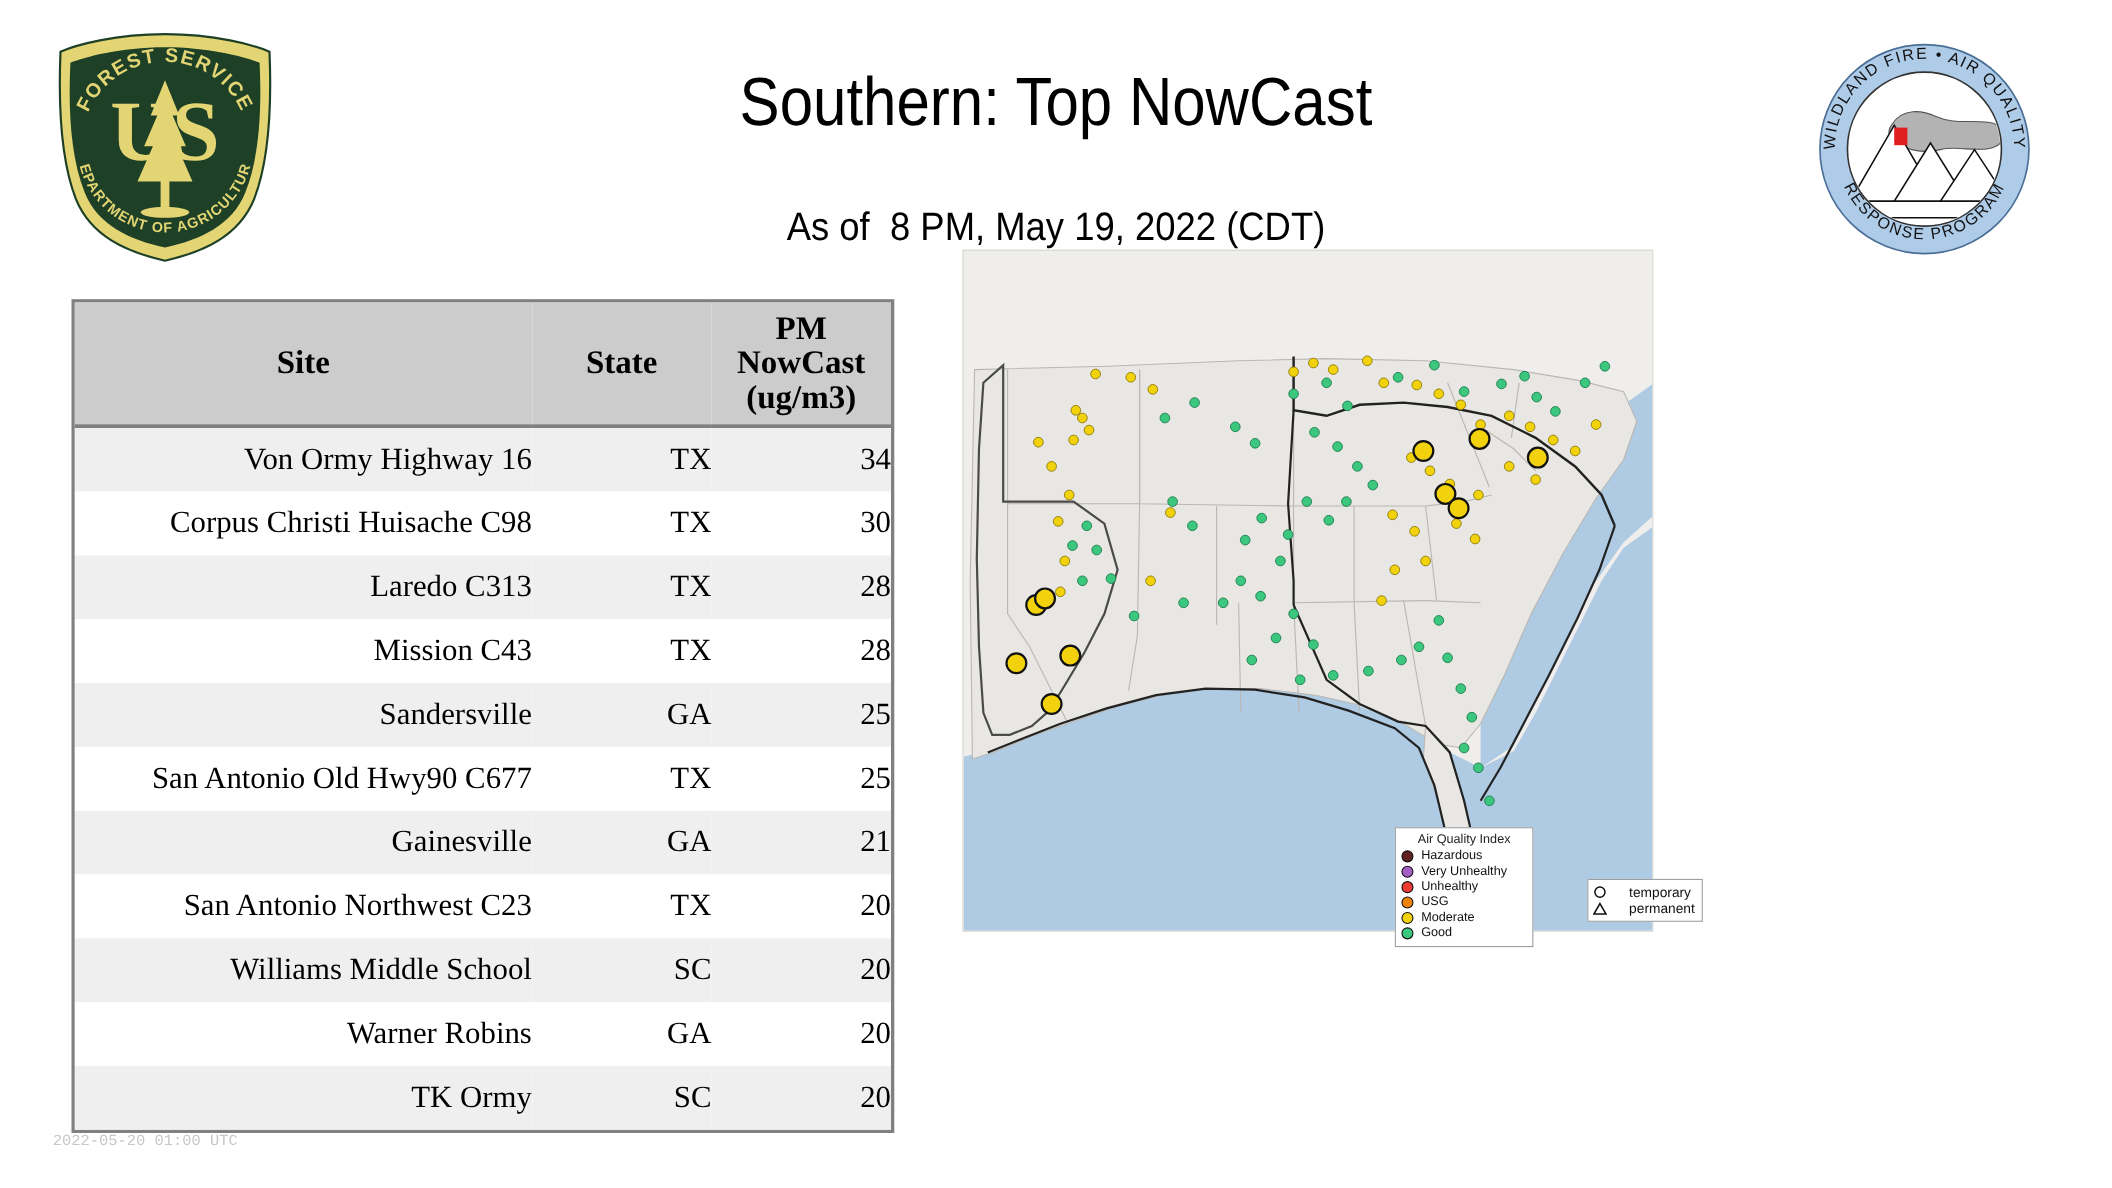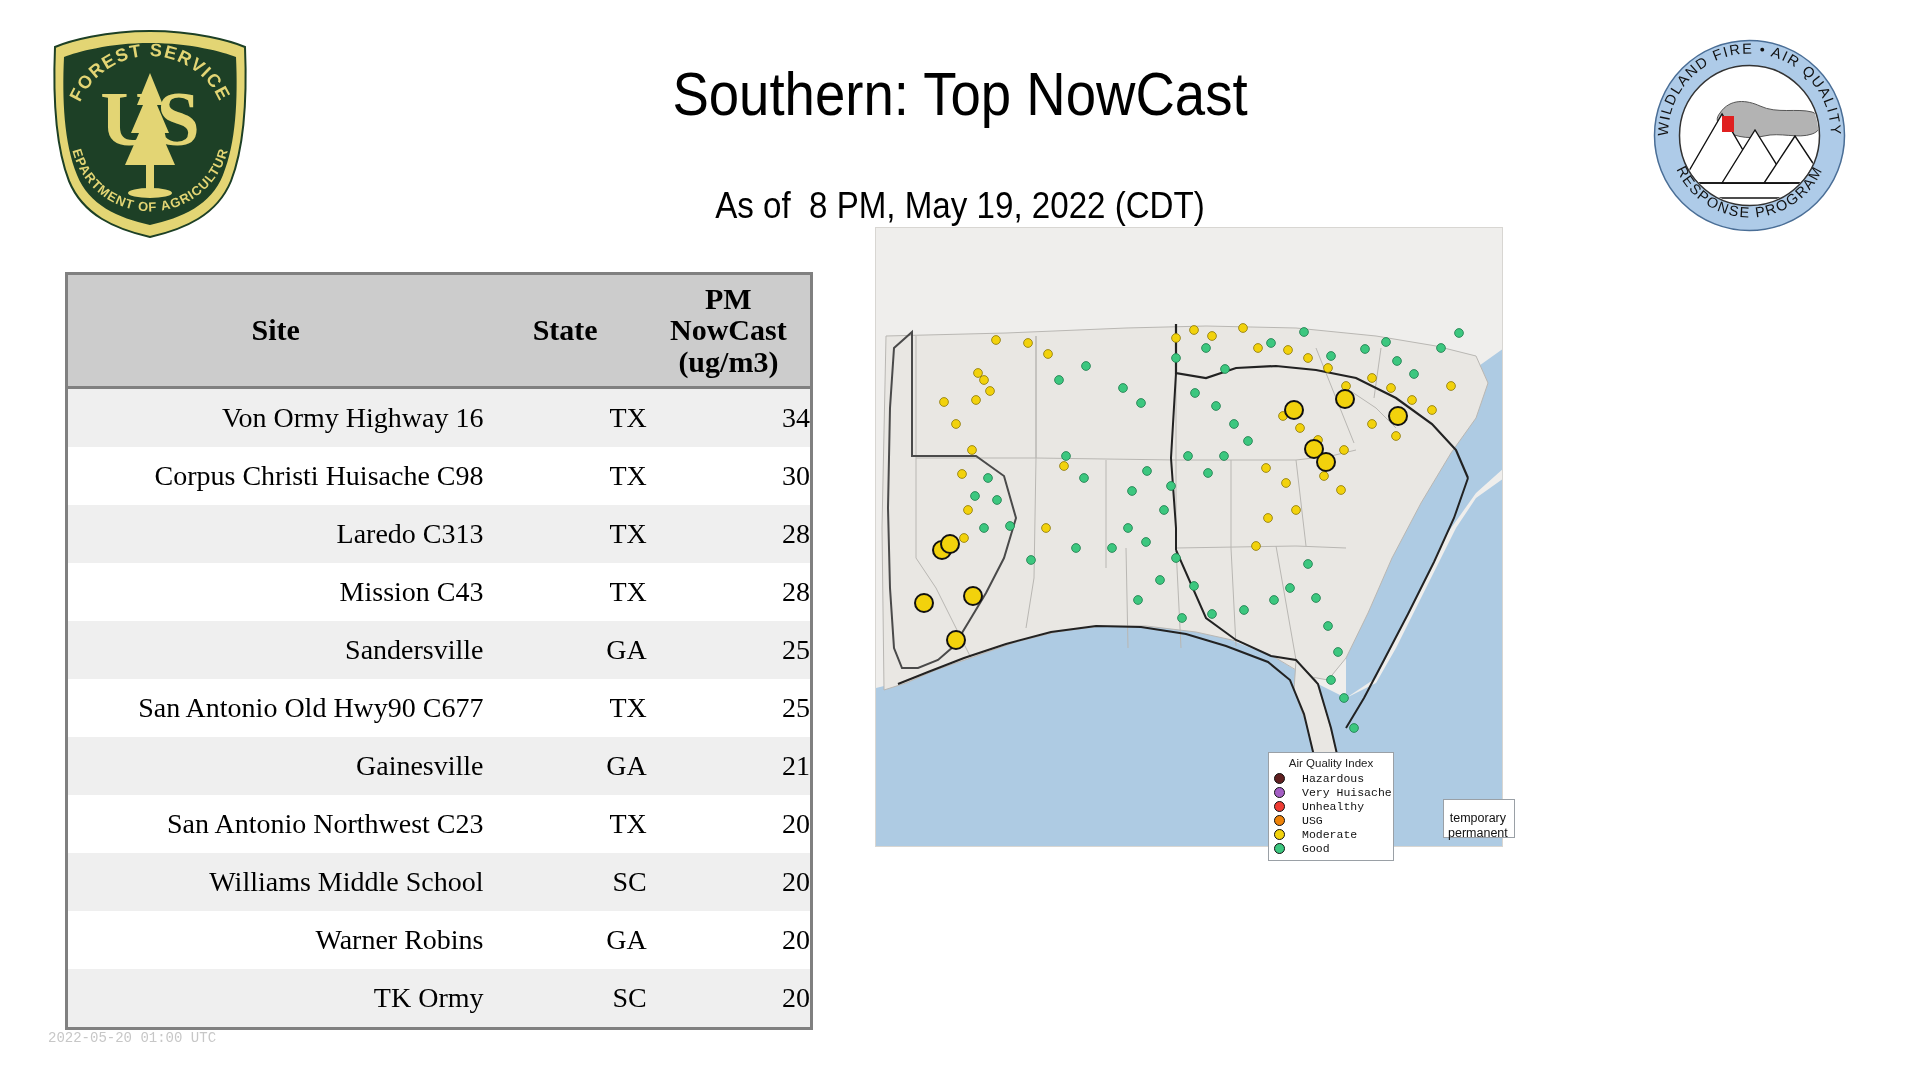--- a/index.html
+++ b/index.html
@@ -94,33 +94,33 @@
     left: 1268px; top: 752px;
     width: 126px;
     background: #fff;
     border: 1px solid #9aa0a6;
     padding: 4px 5px 5px 5px;
     font-family: "Liberation Sans", sans-serif;
   }
   .legend-aqi .legend-title {
     font-size: 11.5px; color: #222; text-align: center; margin-bottom: 2px;
   }
-  .legend-row { display: flex; align-items: center; gap: 17px; height: 14px; font-family: Liberation Mono, monospace; }
+  .legend-row { display: flex; align-items: center; gap: 7px; height: 14px; }
   .legend-dot { width: 11px; height: 11px; border-radius: 50%; border: 1.3px solid #111; flex: 0 0 auto; }
   .legend-label { font-size: 11.5px; color: #111; white-space: nowrap; }
 
   .legend-type {
     position: absolute;
     left: 1443px; top: 799px;
     background: #fff;
     border: 1px solid #9aa0a6;
     padding: 3px 6px 4px 4px;
     font-family: "Liberation Sans", sans-serif;
   }
-  .legend-type .t-row { display: flex; align-items: center; gap: 8px; height: 15px; flex-direction: column; }
+  .legend-type .t-row { display: flex; align-items: flex-end; gap: 20px; height: 15px; }
   .legend-type .t-label { font-size: 12.5px; color: #111; }
 
   .footer-note {
     position: absolute;
     left: 48px; top: 1030px;
     font-size: 14px;
     color: #c7c7c7;
     font-family: Liberation Mono, monospace;
     white-space: nowrap;
     z-index: 0;
@@ -432,21 +432,21 @@
 
 <div class="legend-aqi">
   <div class="legend-title">Air Quality Index</div>
   <div id="aqi-legend-rows">
       <div class="legend-row">
         <span class="legend-dot" style="background: rgb(96, 32, 32);"></span>
         <span class="legend-label">Hazardous</span>
       </div>
       <div class="legend-row">
         <span class="legend-dot" style="background: rgb(164, 94, 196);"></span>
-        <span class="legend-label">Very Huisache</span>
+        <span class="legend-label">Very Unhealthy</span>
       </div>
       <div class="legend-row">
         <span class="legend-dot" style="background: rgb(238, 59, 51);"></span>
         <span class="legend-label">Unhealthy</span>
       </div>
       <div class="legend-row">
         <span class="legend-dot" style="background: rgb(239, 131, 8);"></span>
         <span class="legend-label">USG</span>
       </div>
       <div class="legend-row">

